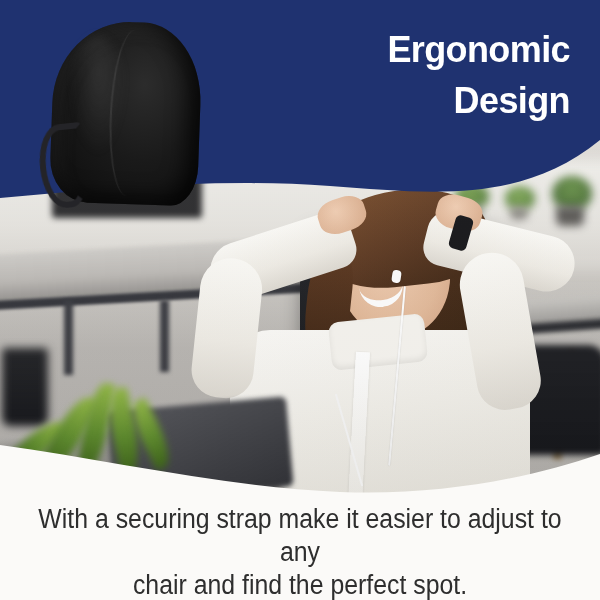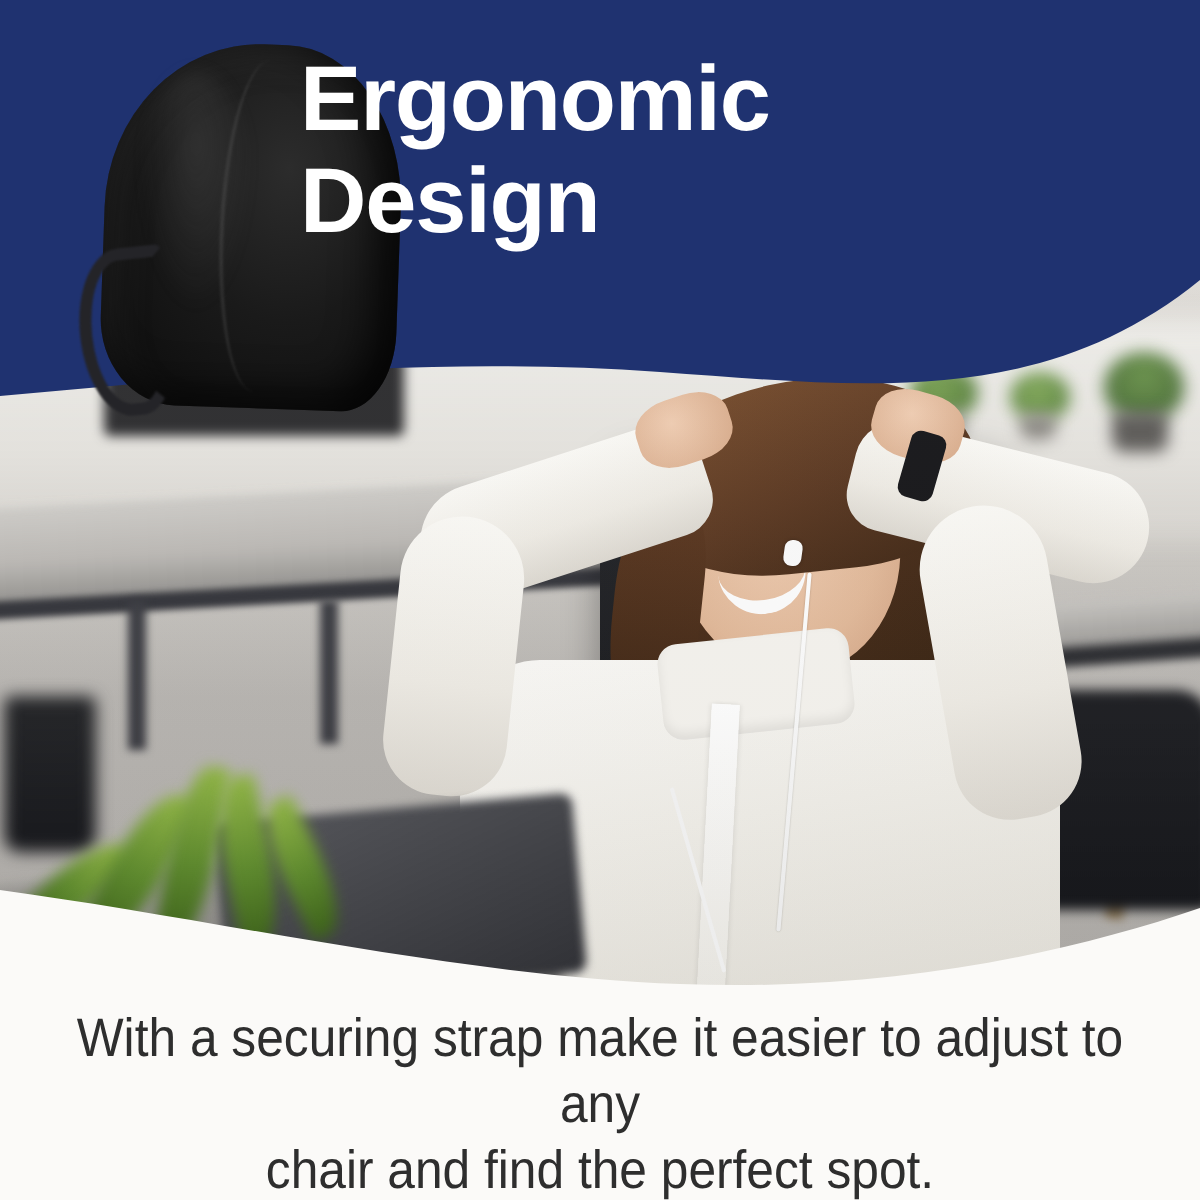--- a/index.html
+++ b/index.html
@@ -340,25 +340,25 @@
     width: 600px; height: 230px;
     overflow: visible;
   }
   .header-blue svg { display: block; }
 
   .title {
     position: absolute;
     right: 30px;
     top: 24px;
     width: 420px;
-    text-align: left;
+    text-align: right;
     color: #ffffff;
     font-family: "Liberation Sans", sans-serif;
     font-weight: bold;
-    font-size: 46px;
+    font-size: 36px;
     line-height: 51px;
     letter-spacing: -0.6px;
     white-space: pre-line;
   }
 
   
   .product {
     position: absolute;
     left: 36px; top: 16px;
     width: 180px; height: 190px;

